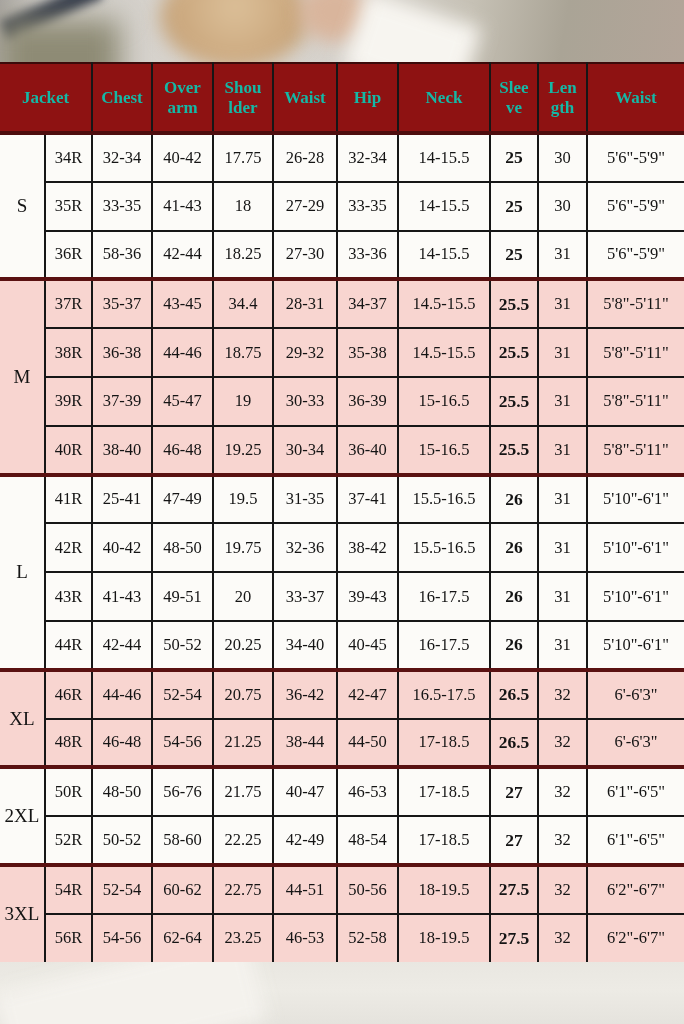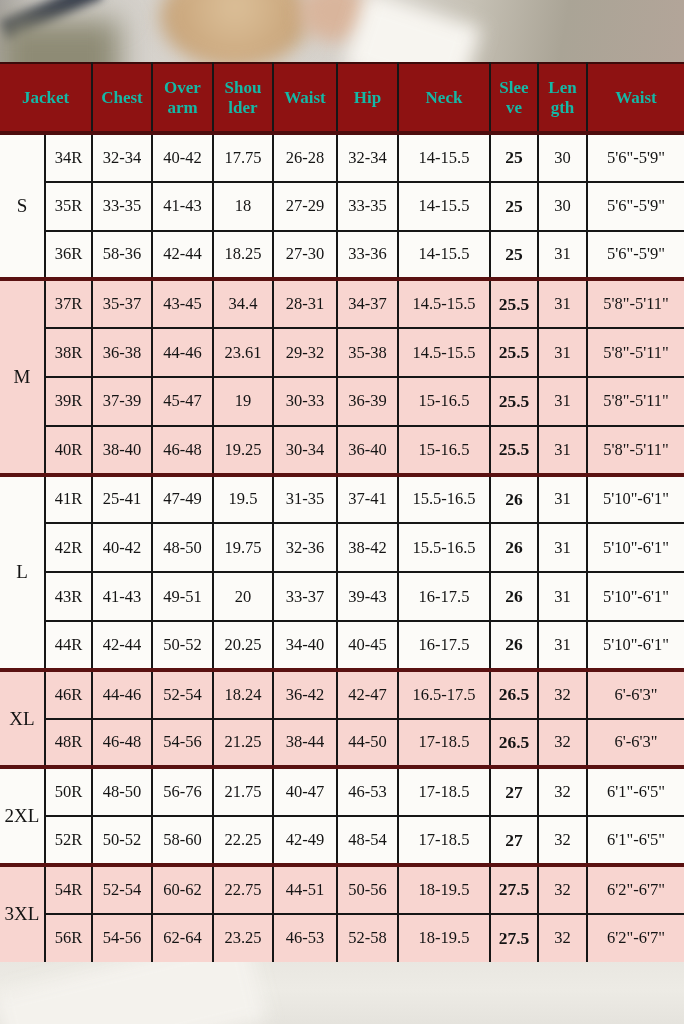--- a/index.html
+++ b/index.html
@@ -130,21 +130,21 @@
           <td class="c-hip">34-37</td>
           <td class="c-neck">14.5-15.5</td>
           <td class="c-sleeve">25.5</td>
           <td class="c-length">31</td>
           <td class="c-height">5'8"-5'11"</td>
         </tr>
         <tr class="pink">
           <td class="c-size">38R</td>
           <td class="c-chest">36-38</td>
           <td class="c-overarm">44-46</td>
-          <td class="c-shoulder">23.61</td>
+          <td class="c-shoulder">18.75</td>
           <td class="c-waist">29-32</td>
           <td class="c-hip">35-38</td>
           <td class="c-neck">14.5-15.5</td>
           <td class="c-sleeve">25.5</td>
           <td class="c-length">31</td>
           <td class="c-height">5'8"-5'11"</td>
         </tr>
         <tr class="pink">
           <td class="c-size">39R</td>
           <td class="c-chest">37-39</td>
@@ -216,21 +216,21 @@
           <td class="c-neck">16-17.5</td>
           <td class="c-sleeve">26</td>
           <td class="c-length">31</td>
           <td class="c-height">5'10"-6'1"</td>
         </tr>
         <tr class="pink group-start">
           <td class="grp" rowspan="2">XL</td>
           <td class="c-size">46R</td>
           <td class="c-chest">44-46</td>
           <td class="c-overarm">52-54</td>
-          <td class="c-shoulder">18.24</td>
+          <td class="c-shoulder">20.75</td>
           <td class="c-waist">36-42</td>
           <td class="c-hip">42-47</td>
           <td class="c-neck">16.5-17.5</td>
           <td class="c-sleeve">26.5</td>
           <td class="c-length">32</td>
           <td class="c-height">6'-6'3"</td>
         </tr>
         <tr class="pink">
           <td class="c-size">48R</td>
           <td class="c-chest">46-48</td>

